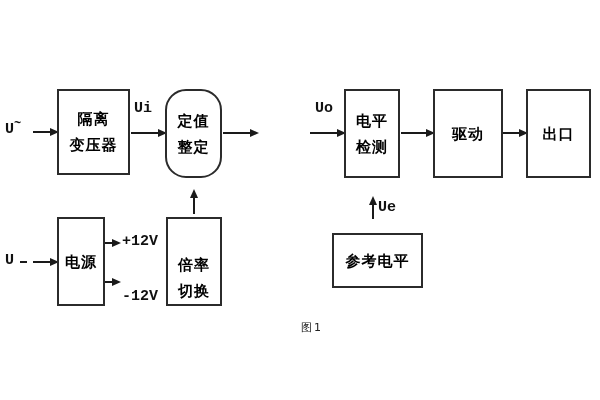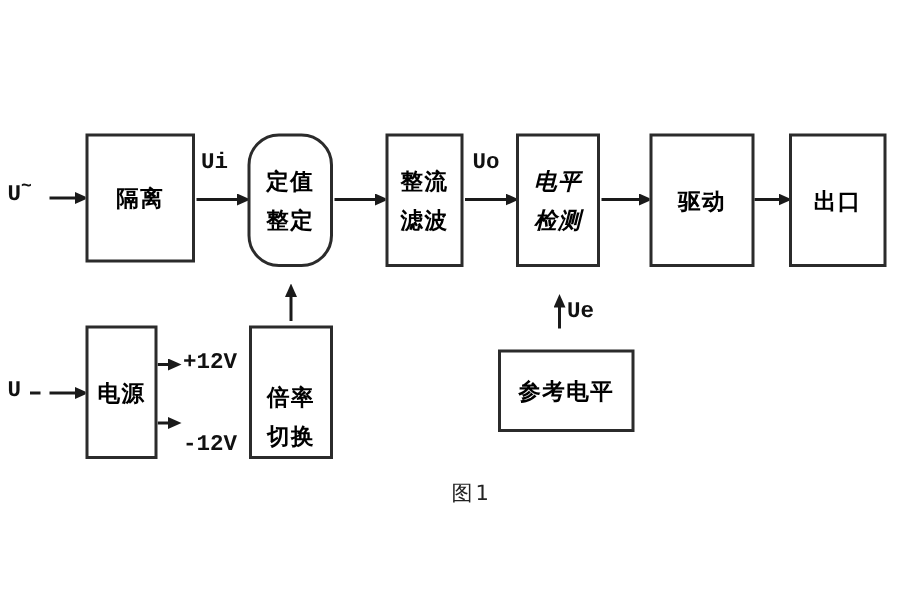--- a/index.html
+++ b/index.html
@@ -24,21 +24,21 @@
     font-weight: bold;
     font-size: 15px;
     line-height: 26px;
     letter-spacing: 1px;
     text-align: center;
   }
   
   .b-isolation  { left:57px;  top:89px;  width:73px; height:86px; }
   .b-setting    { left:165px; top:89px;  width:57px; height:89px;border-radius:21px; }
   .b-rectify    { left:257px; top:89px;  width:52px; height:89px; }
-  .b-level      { left:344px; top:89px;  width:56px; height:89px;font-style:italic; }
+  .b-level      { left:344px; top:89px;  width:56px; height:89px; }
   .b-drive      { left:433px; top:89px;  width:70px; height:89px; }
   .b-relay      { left:526px; top:89px;  width:65px; height:89px; }
   
   .b-power      { left:57px;  top:217px; width:48px; height:89px; }
   .b-ratio      { left:166px; top:217px; width:56px; height:89px;justify-content:flex-end; }
   .b-reference  { left:332px; top:233px; width:91px; height:55px; line-height:20px; }
 
   .sig {
     position: absolute;
     font-family: "Liberation Mono", "DejaVu Sans Mono", monospace;
@@ -53,21 +53,21 @@
   .lbl-ui   { left:134px; top:100px; }
   .lbl-uo   { left:315px; top:100px; }
   .lbl-ue   { left:378px; top:199px; }
   .lbl-p12  { left:122px; top:233px; }
   .lbl-m12  { left:122px; top:288px; }
 
   .caption {
     position: absolute;
     left: 301px;
     top: 320px;
-    font-size: 14px;
+    font-size: 11px;
     color: #222222;
     letter-spacing: 2px;
   }
   svg.wires {
     position: absolute;
     left: 0; top: 0;
     pointer-events: none;
   }
   svg.wires line { stroke: #1a1a1a; stroke-width: 2; }
   svg.wires path { fill: #1a1a1a; }
@@ -114,28 +114,25 @@
     <g>
       <line x1="194" y1="214" x2="194" y2="197" marker-end="url(#ah)"></line>
     </g>
     <g>
       <line x1="373" y1="219" x2="373" y2="204" marker-end="url(#ah)"></line>
     </g>
   </svg>
 
   <div class="block b-isolation">
     <span>隔离</span>
+    <span>变压器</span>
   </div>
   <div class="block b-setting">
     <span>定值</span>
     <span>整定</span>
-  </div>
-  <div class="block b-rectify">
-    <span>整流</span>
-    <span>滤波</span>
   </div>
   <div class="block b-level">
     <span>电平</span>
     <span>检测</span>
   </div>
   <div class="block b-drive">
     <span>驱动</span>
   </div>
   <div class="block b-relay">
     <span>出口</span>

